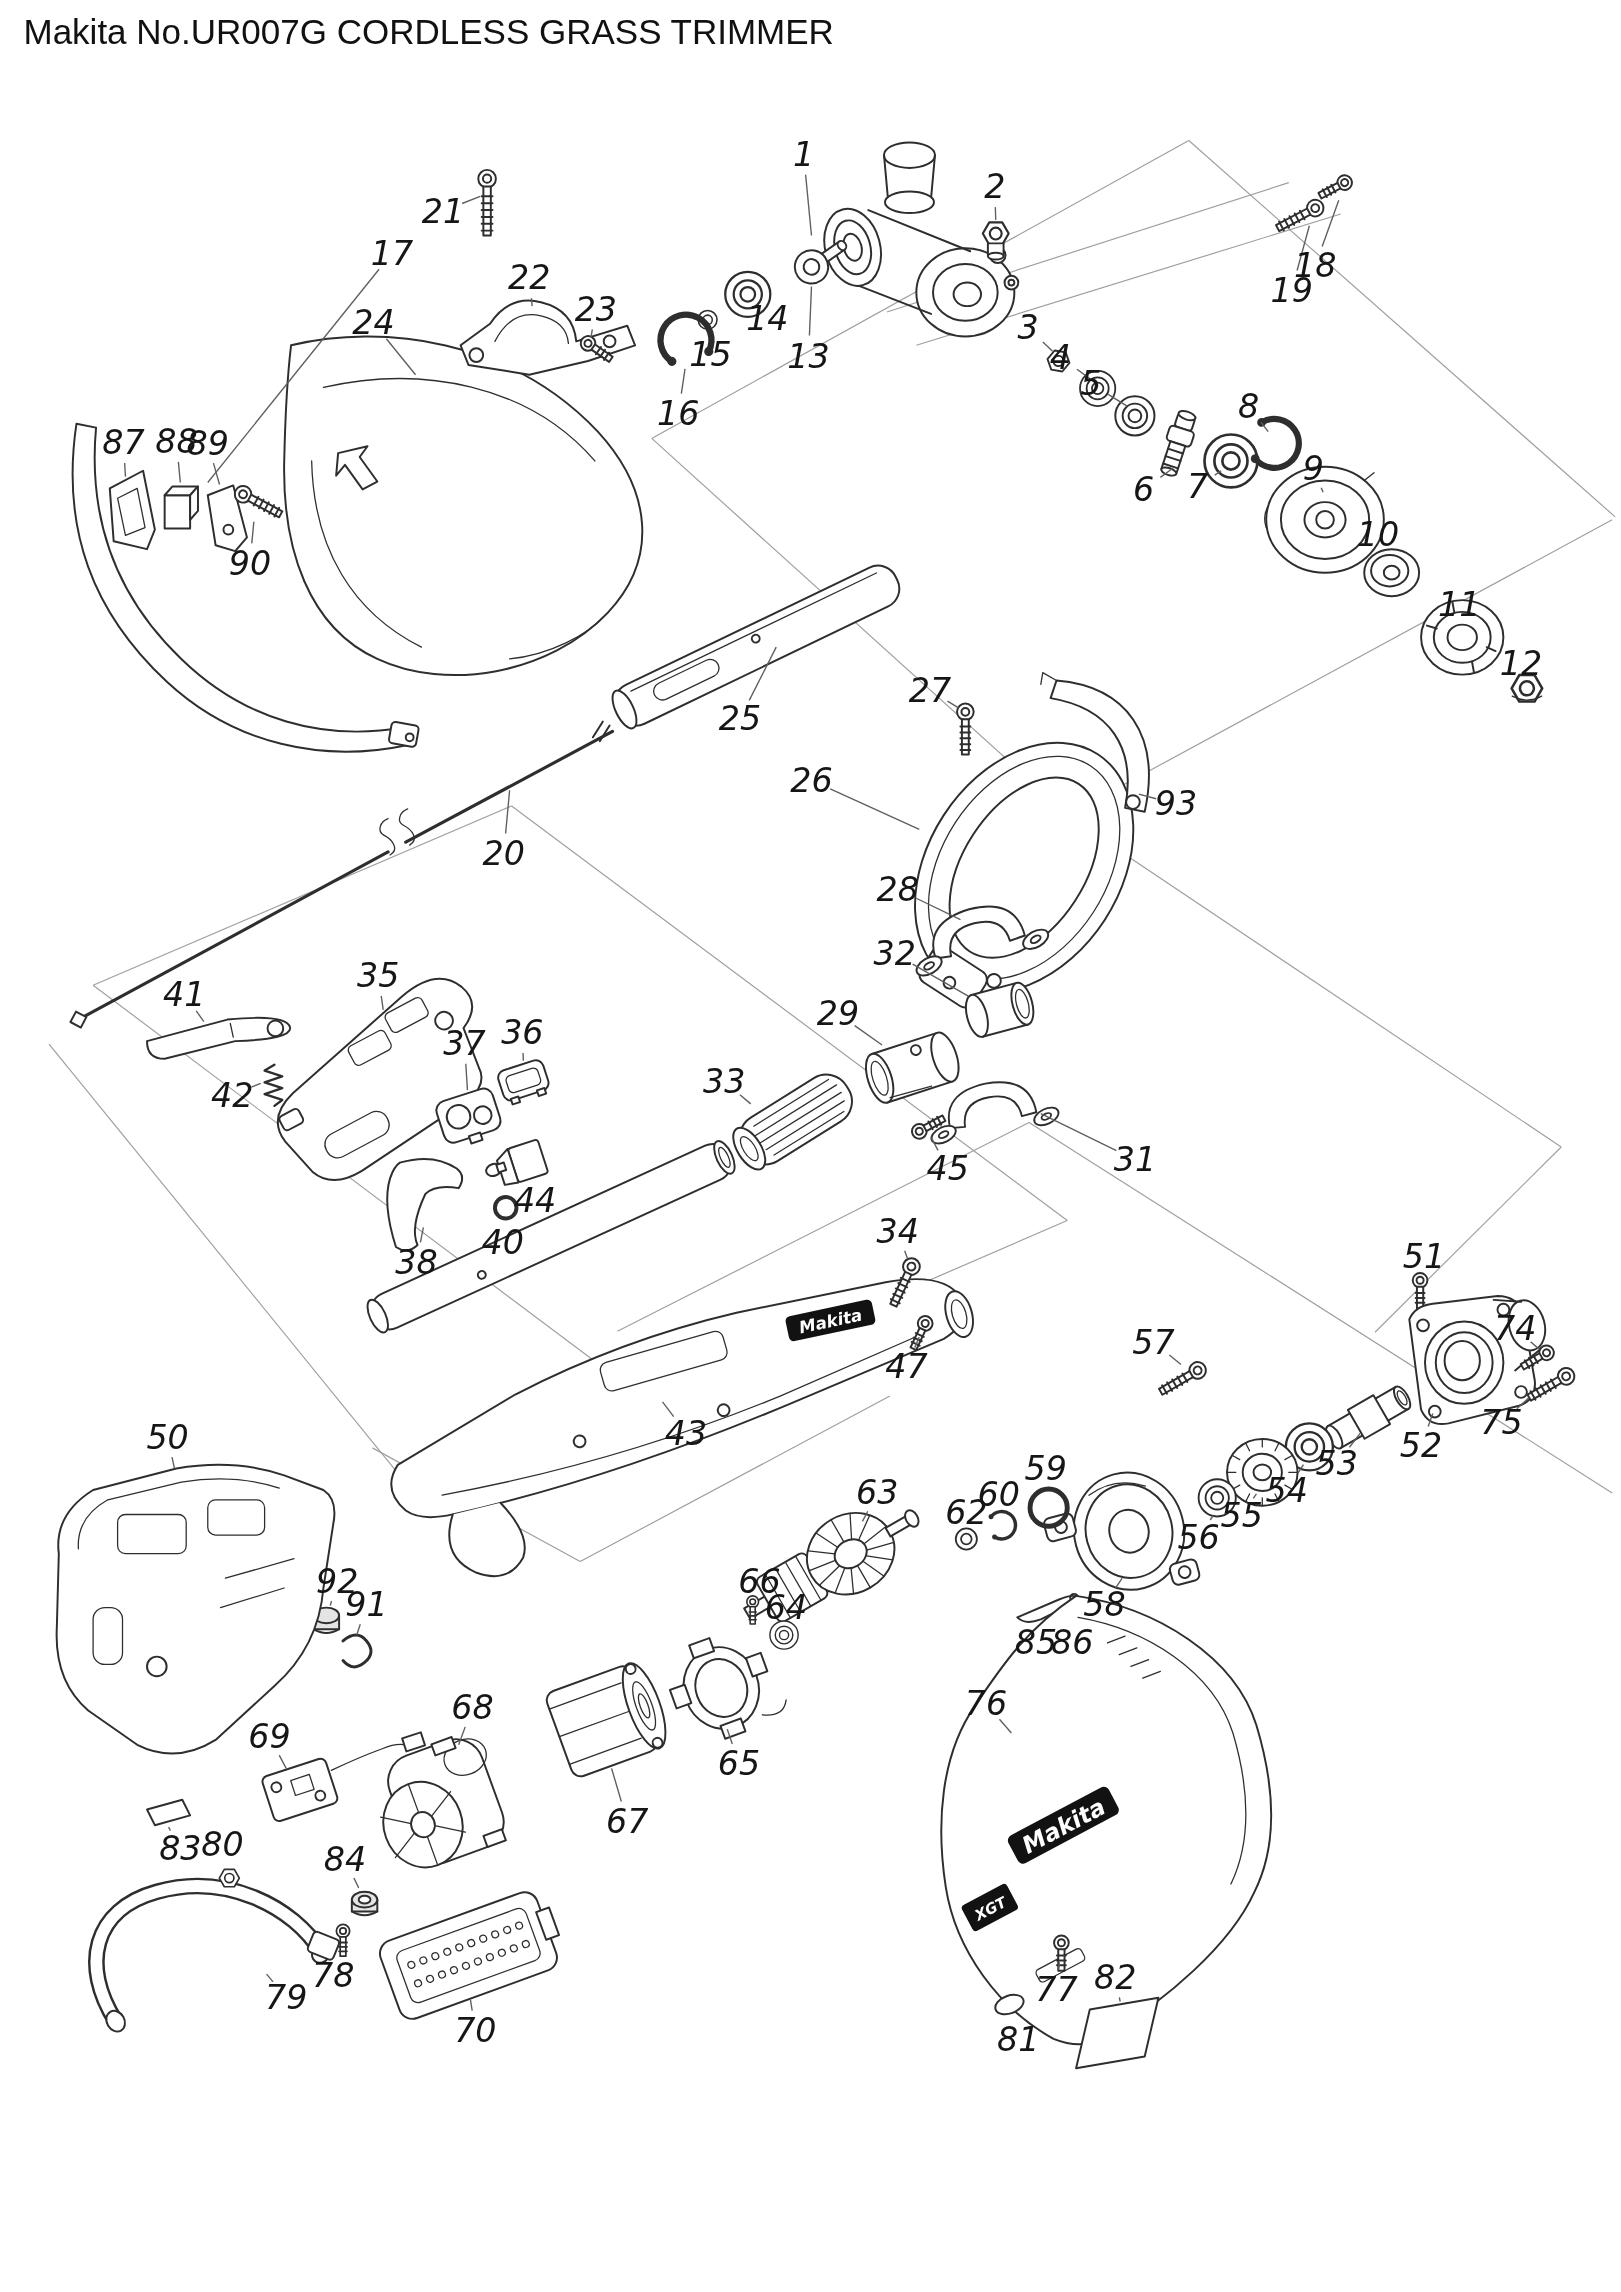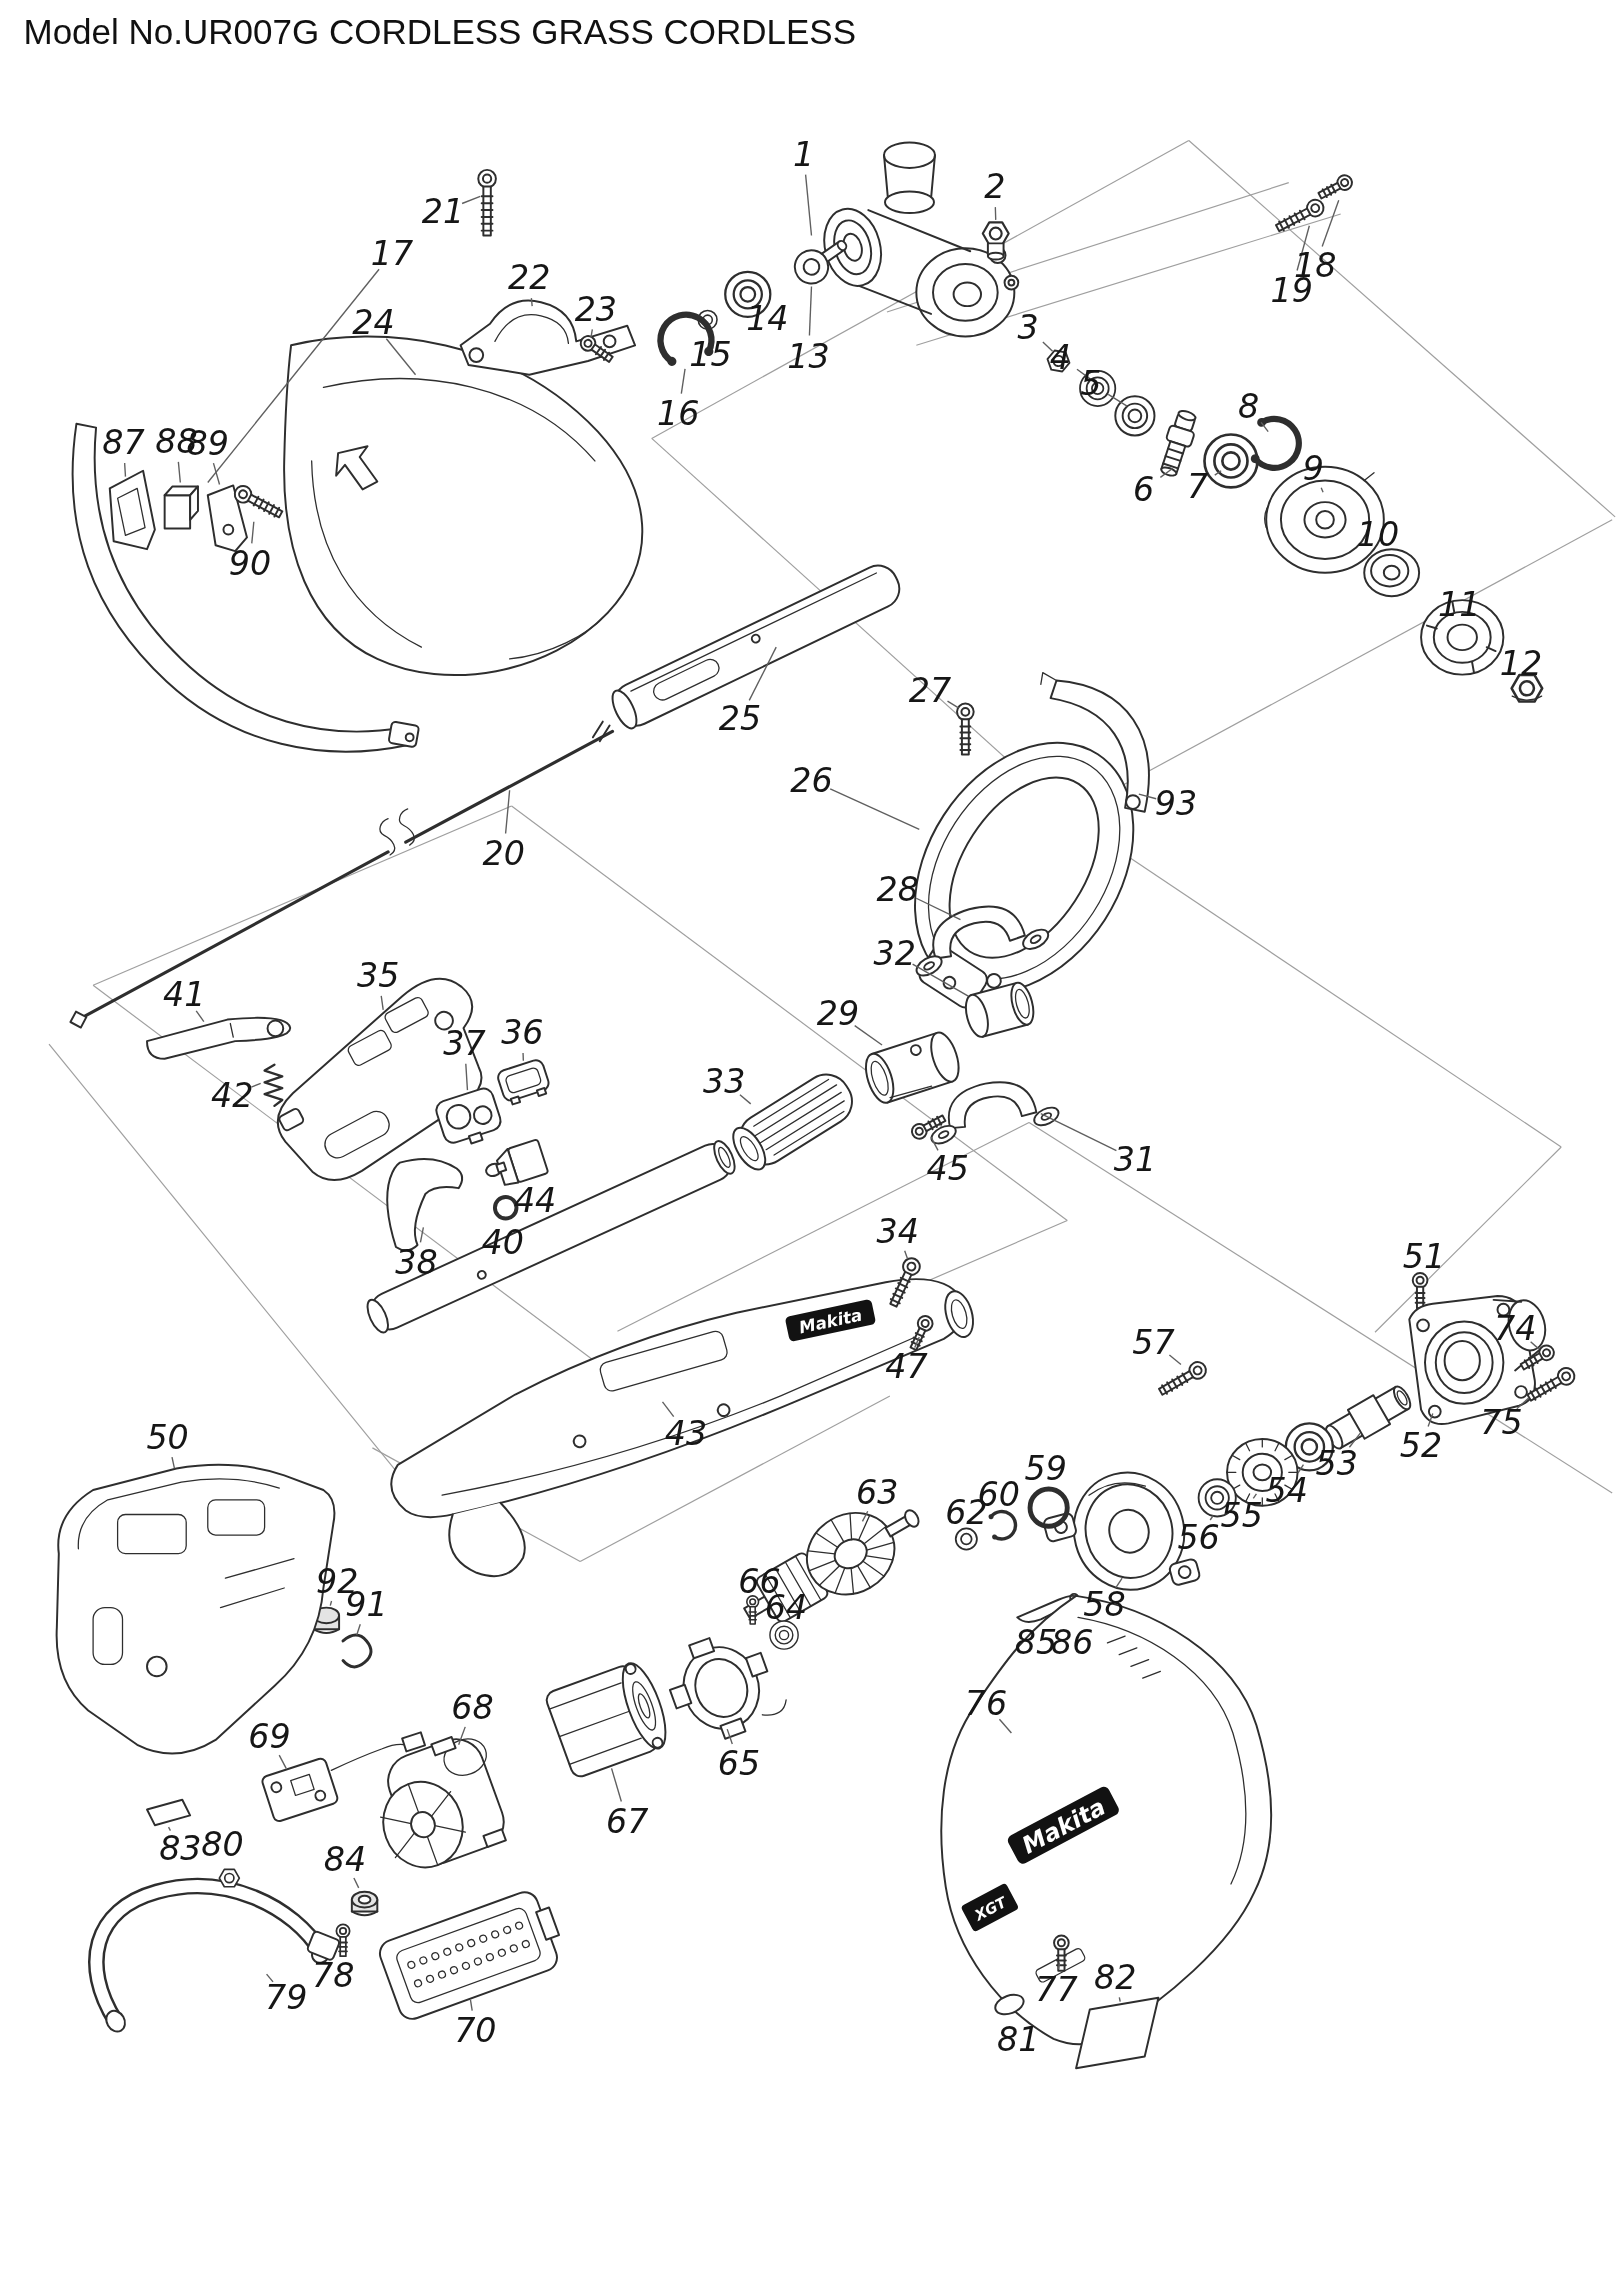--- a/index.html
+++ b/index.html
@@ -17,21 +17,21 @@
   #leader-layer line{stroke:#5f5f5f;stroke-width:1.4;}
   #label-layer text{font-family:"DejaVu Sans", sans-serif;font-style:italic;font-size:34px;
                     fill:#161616;text-anchor:middle;dominant-baseline:central;stroke:none;}
   .logo-text{font-family:"DejaVu Sans", sans-serif;font-style:italic;font-weight:bold;
              fill:#ffffff;text-anchor:middle;dominant-baseline:central;stroke:none;}
 </style>
 </head>
 <body>
 
 <div class="canvas">
-  <h1 class="page-title">Model No.UR007G CORDLESS GRASS CORDLESS</h1>
+  <h1 class="page-title">Makita No.UR007G CORDLESS GRASS TRIMMER</h1>
 
   <svg class="diagram" viewBox="0 0 1654 2339">
     <defs>
       <g id="bearing">
           <circle r="20"></circle>
           <circle r="12.5"></circle>
           <circle r="6.5"></circle>
         </g>
       <g id="washer">
           <circle r="12"></circle>

